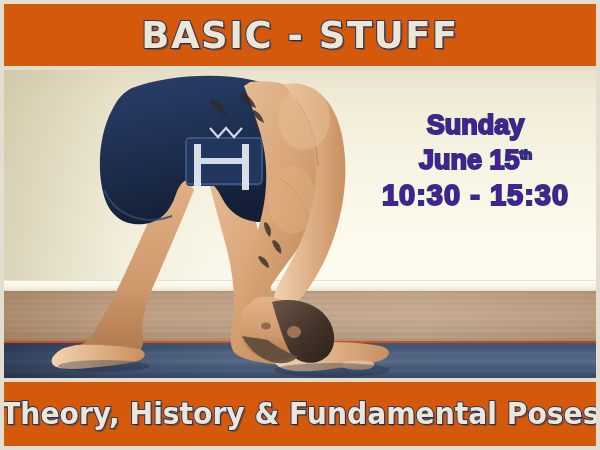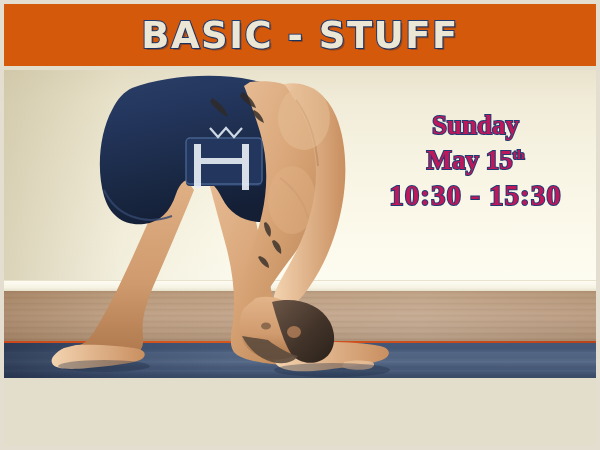--- a/index.html
+++ b/index.html
@@ -145,23 +145,23 @@
 
   
   .datetime {
     position: absolute;
     right: 22px;
     top: 108px;
     width: 205px;
     text-align: center;
   }
   .dt-line {
-    font-family: Liberation Serif, serif;
+    font-family: Liberation Sans, sans-serif;
     font-weight: bold;
-    color: #be185d;
+    color: #4c1d95;
     -webkit-text-stroke: 2px #1f3b72;
     paint-order: stroke fill;
     white-space: nowrap;
     line-height: 1.28;
   }
   .dt-day  { font-size: 27px; }
   .dt-date { font-size: 27px; }
   .dt-time { font-size: 29px; letter-spacing: 1px; }
   .dt-ord  { font-size: 13px; vertical-align: super; }
 
@@ -291,23 +291,26 @@
       <ellipse cx="262" cy="256" rx="5" ry="3.5" fill="#7a5c45" opacity=".8"></ellipse>
       <ellipse cx="290" cy="262" rx="7" ry="6" fill="#c48a60" opacity=".7"></ellipse>
 
       <ellipse cx="100" cy="296" rx="46" ry="6" fill="#1d2a42" opacity=".35"></ellipse>
       <ellipse cx="328" cy="300" rx="58" ry="7" fill="#1d2a42" opacity=".35"></ellipse>
     </svg>
   </div>
 
   <div class="datetime">
     <div class="dt-line dt-day">Sunday</div>
-    <div class="dt-line dt-date"><span>May 15</span><span class="dt-ord">th</span></div>
+    <div class="dt-line dt-date"><span>June 15</span><span class="dt-ord">th</span></div>
     <div class="dt-line dt-time">10:30 - 15:30</div>
   </div>
 
   <div class="banner banner-top">
     <div class="banner-title">BASIC - STUFF</div>
   </div>
 
+  <div class="banner banner-bottom">
+    <div class="banner-sub">Theory, History &amp; Fundamental Poses</div>
+  </div>
 
   <div class="frame"></div>
 </div>
 
 </body></html>

